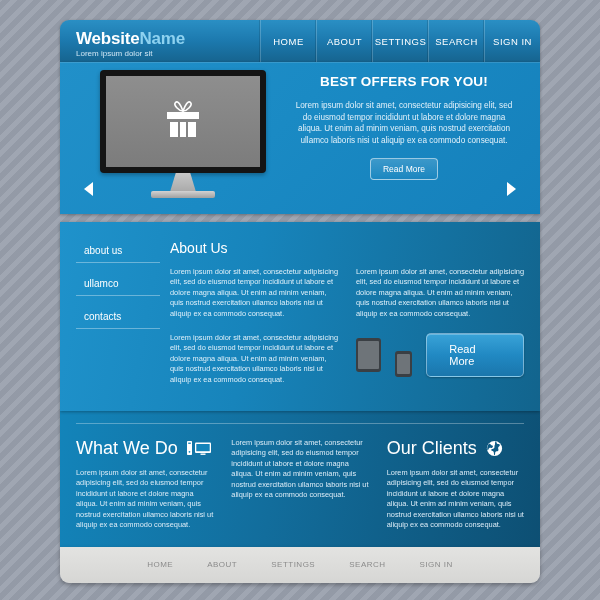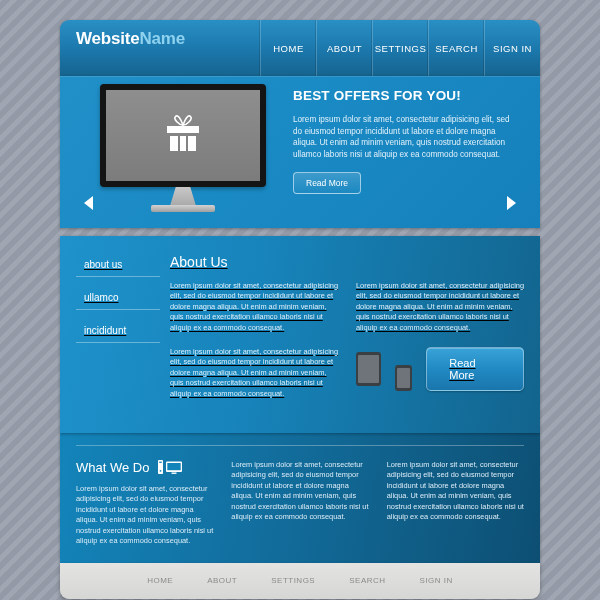--- a/index.html
+++ b/index.html
@@ -24,21 +24,21 @@
   .page {
     position: absolute;
     left: 60px;
     top: 20px;
     width: 480px;
   }
 
   
   .header {
     position: relative;
-    height: 56px;
+    height: 42px;
     border-radius: 9px 9px 0 0;
     background: linear-gradient(to bottom, #2a8fc4 0%, #1c79ae 50%, #16648f 100%);
     box-shadow: 0 1px 3px rgba(0,0,0,0.35);
     display: flex;
     align-items: stretch;
     overflow: hidden;
   }
   .logo-block {
     width: 200px;
     padding: 9px 0 0 16px;
@@ -78,20 +78,21 @@
     cursor: pointer;
   }
 
   
   .hero {
     position: relative;
     height: 152px;
     background: linear-gradient(135deg, #2190c9 0%, #1a8ac4 45%, #1580bb 100%);
     box-shadow: inset 0 1px 0 rgba(255,255,255,0.12), 0 1px 3px rgba(0,0,0,0.3);
     overflow: hidden;
+    text-align: center;
   }
   .monitor-wrap {
     position: absolute;
     left: 28px;
     top: 8px;
     width: 190px;
     height: 136px;
   }
   .monitor-screen {
     position: absolute;
@@ -184,24 +185,23 @@
     border-bottom: 7px solid transparent;
     border-left: 9px solid #ffffff;
   }
 
   .gap { height: 8px; }
 
   
   .about {
     position: relative;
     background: linear-gradient(100deg, #1f92cb 0%, #1784bb 40%, #12648d 100%);
-    padding: 18px 0 20px 0;
+    padding: 18px 0 12px 0;
     box-shadow: 0 1px 3px rgba(0,0,0,0.3);
     display: flex;
-    text-decoration: underline;
   }
   .side-menu {
     width: 100px;
     padding-left: 16px;
     box-sizing: border-box;
     flex-shrink: 0;
   }
   .side-item {
     font-size: 10px;
     color: #ffffff;
@@ -291,21 +291,21 @@
     gap: 18px;
   }
   .feat-col { flex: 1; }
   .feat-head {
     display: flex;
     align-items: center;
     gap: 9px;
     margin-bottom: 9px;
   }
   .feat-title {
-    font-size: 13px;
+    font-size: 18px;
     color: #ffffff;
   }
   .feat-body {
     font-size: 7.4px;
     line-height: 10.4px;
     color: #dcecf7;
     margin: 0;
   }
   .feat-icon { flex-shrink: 0; display: flex; }
 
@@ -328,20 +328,21 @@
   }
 </style>
 </head>
 <body>
 
 <div class="page">
 
   <div class="header">
     <div class="logo-block">
       <div class="logo-title"><span class="logo-main">Website</span><span class="logo-accent">Name</span></div>
+      <div class="logo-tagline">Lorem ipsum dolor sit</div>
     </div>
     <div class="nav">
       <div class="nav-item">HOME</div>
       <div class="nav-item">ABOUT</div>
       <div class="nav-item">SETTINGS</div>
       <div class="nav-item">SEARCH</div>
       <div class="nav-item">SIGN IN</div>
     </div>
   </div>
 
@@ -374,21 +375,21 @@
     <div class="arrow arrow-left"></div>
     <div class="arrow arrow-right"></div>
   </div>
 
   <div class="gap"></div>
 
   <div class="about">
     <div class="side-menu">
       <div class="side-item">about us</div>
       <div class="side-item">ullamco</div>
-      <div class="side-item">incididunt</div>
+      <div class="side-item">contacts</div>
     </div>
     <div class="about-main">
       <h2 class="about-title">About Us</h2>
       <div class="about-cols">
         <div class="about-col">
           <p class="about-p">Lorem ipsum dolor sit amet, consectetur adipisicing elit, sed do eiusmod tempor incididunt ut labore et dolore magna aliqua. Ut enim ad minim veniam, quis nostrud exercitation ullamco laboris nisi ut aliquip ex ea commodo consequat.</p>
           <p class="about-p">Lorem ipsum dolor sit amet, consectetur adipisicing elit, sed do eiusmod tempor incididunt ut labore et dolore magna aliqua. Ut enim ad minim veniam, quis nostrud exercitation ullamco laboris nisi ut aliquip ex ea commodo consequat.</p>
         </div>
         <div class="about-col">
           <p class="about-p">Lorem ipsum dolor sit amet, consectetur adipisicing elit, sed do eiusmod tempor incididunt ut labore et dolore magna aliqua. Ut enim ad minim veniam, quis nostrud exercitation ullamco laboris nisi ut aliquip ex ea commodo consequat.</p>
@@ -425,20 +426,30 @@
           </span>
         </div>
         <p class="feat-body">Lorem ipsum dolor sit amet, consectetur adipisicing elit, sed do eiusmod tempor incididunt ut labore et dolore magna aliqua. Ut enim ad minim veniam, quis nostrud exercitation ullamco laboris nisi ut aliquip ex ea commodo consequat.</p>
       </div>
 
       <div class="feat-col">
         <p class="feat-body">Lorem ipsum dolor sit amet, consectetur adipisicing elit, sed do eiusmod tempor incididunt ut labore et dolore magna aliqua. Ut enim ad minim veniam, quis nostrud exercitation ullamco laboris nisi ut aliquip ex ea commodo consequat.</p>
       </div>
 
       <div class="feat-col">
+        <div class="feat-head">
+          <span class="feat-title">Our Clients</span>
+          <span class="feat-icon">
+            <svg width="17" height="17" viewBox="0 0 17 17">
+              <circle cx="8.5" cy="8.5" r="7.6" fill="#ffffff"></circle>
+              <path fill="#0d5a84" d="M3.2 3.6 C4.6 4.0 5.0 5.4 6.2 5.6 C7.4 5.8 7.0 7.3 6.0 7.8 C5.0 8.3 4.2 7.4 3.3 8.0 C2.4 8.6 2.6 10.4 1.4 10.2 C0.9 8.0 1.5 5.3 3.2 3.6 Z"></path>
+              <path fill="#0d5a84" d="M9.6 1.2 C11.0 1.8 10.2 3.2 11.2 3.8 C12.2 4.4 13.4 3.6 13.8 4.8 C14.2 6.0 12.6 6.4 12.2 7.6 C11.8 8.8 13.0 9.8 12.2 10.8 C11.4 11.8 10.0 11.0 9.4 12.0 C8.8 13.0 9.6 14.6 8.4 15.4 C7.6 14.2 8.2 12.6 7.4 11.6 C6.6 10.6 5.2 11.2 5.2 10.0 C5.2 8.6 7.0 9.0 8.0 8.2 C9.0 7.4 8.0 6.0 8.8 5.0 C9.4 4.2 8.6 2.2 9.6 1.2 Z"></path>
+            </svg>
+          </span>
+        </div>
         <p class="feat-body">Lorem ipsum dolor sit amet, consectetur adipisicing elit, sed do eiusmod tempor incididunt ut labore et dolore magna aliqua. Ut enim ad minim veniam, quis nostrud exercitation ullamco laboris nisi ut aliquip ex ea commodo consequat.</p>
       </div>
 
     </div>
   </div>
 
   <div class="footer">
     <span class="footer-item">HOME</span>
     <span class="footer-item">ABOUT</span>
     <span class="footer-item">SETTINGS</span>

